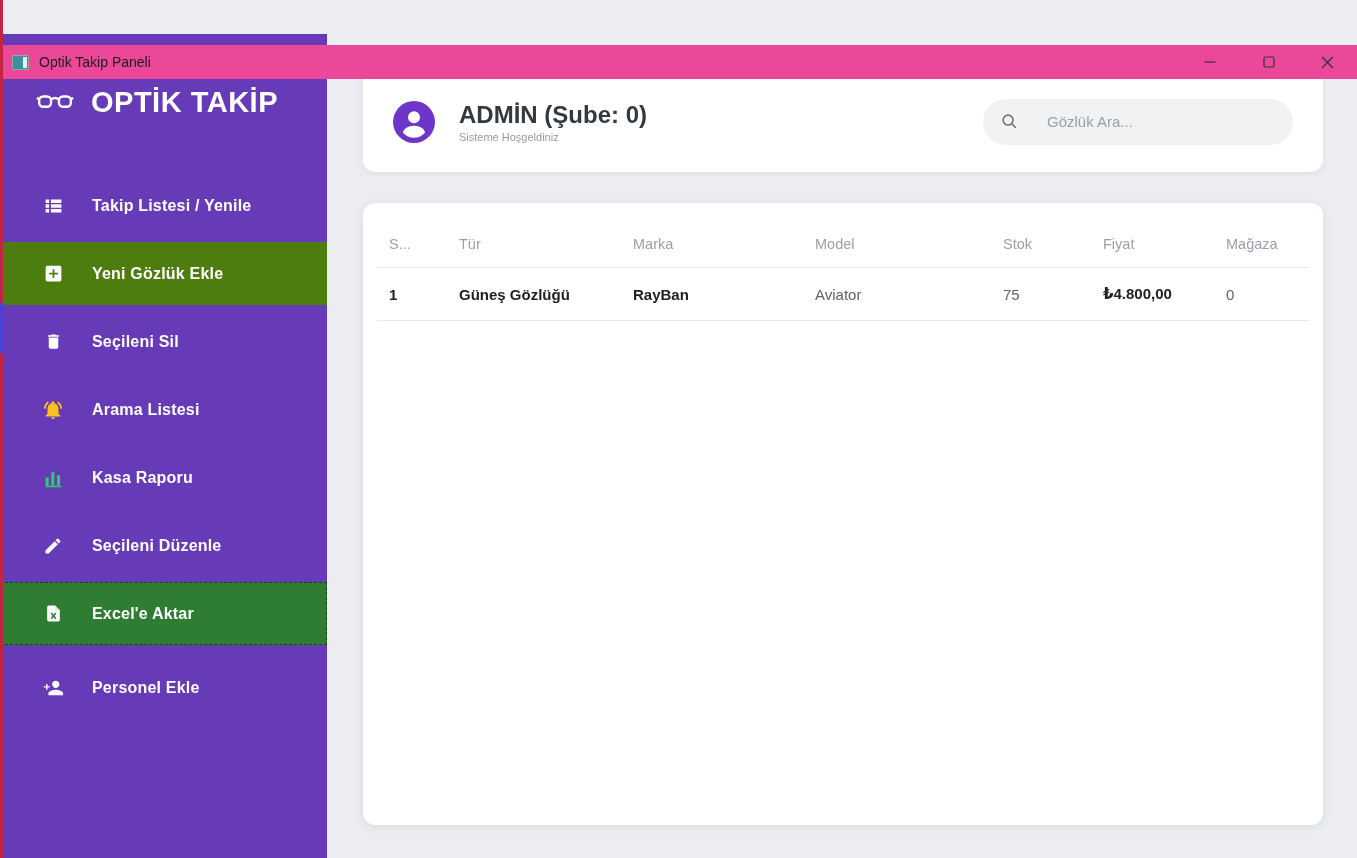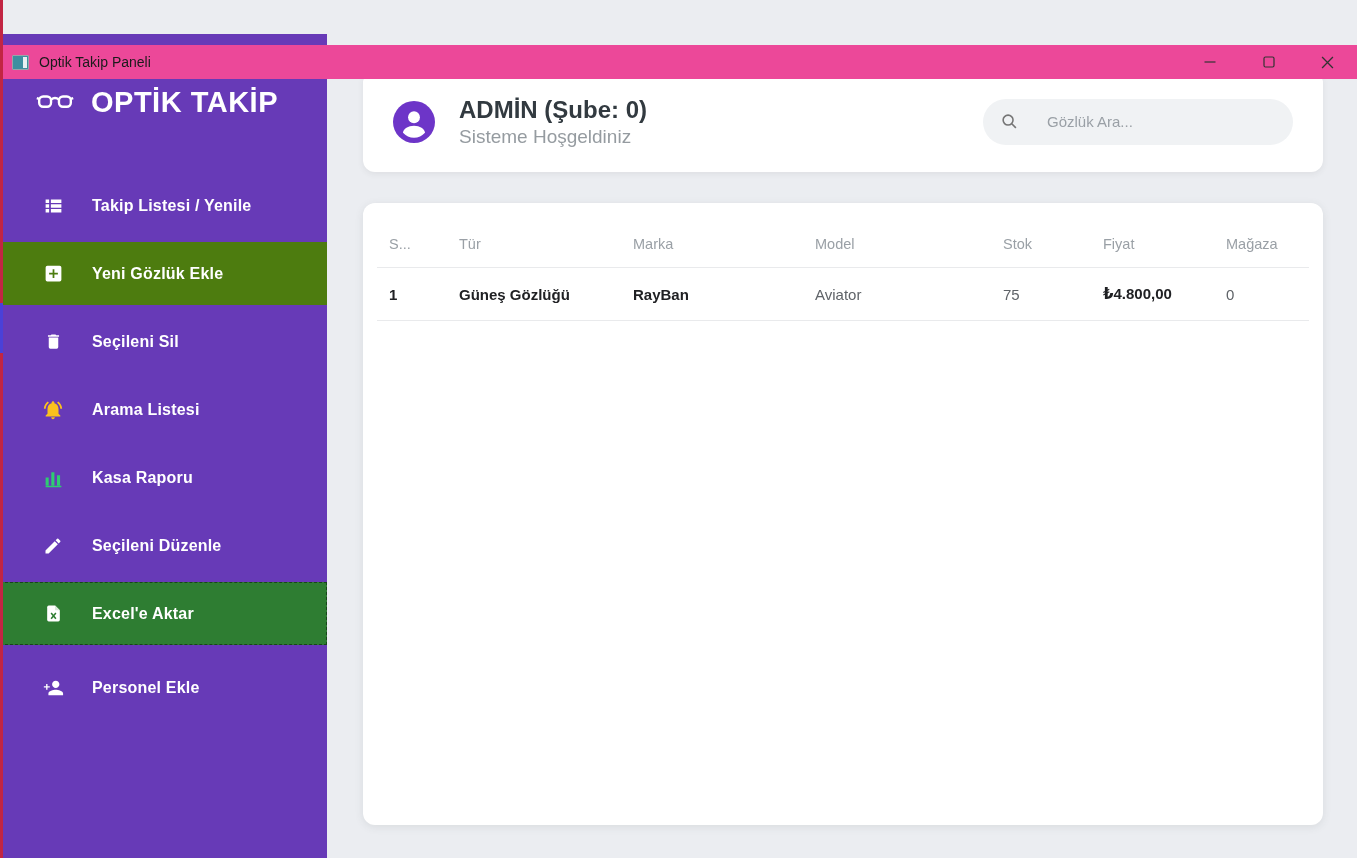--- a/index.html
+++ b/index.html
@@ -37,21 +37,21 @@
   .nav-label { margin-left:28px; color:#ffffff; font-size:16px; font-weight:bold; letter-spacing:0.2px; }
 
   
   .main { position:absolute; left:327px; top:34px; right:0; bottom:0; background:#ebedf1; }
 
   .header-card { position:absolute; left:36px; top:37px; width:960px; height:101px; background:#ffffff; border-radius:12px;
                  box-shadow:0 2px 6px rgba(60,64,67,0.08); display:flex; align-items:center; padding:0 30px; }
   .avatar { width:42px; height:42px; flex:none; }
   .user-block { margin-left:24px; }
   .user-name { font-size:24px; font-weight:bold; color:#323a40; }
-  .user-welcome { font-size:19px; color:#959ba0; margin-top:2px; }
+  .user-welcome { font-size:11px; color:#959ba0; margin-top:2px; }
 
   .search-box { margin-left:auto; width:310px; height:46px; background:#f0f2f4; border-radius:23px; display:flex; align-items:center; padding:0 18px; }
   .search-box svg { flex:none; }
   .search-input { border:none; outline:none; background:transparent; margin-left:29px; width:100%; font-size:15px; color:#3c4043; font-family:inherit; }
   .search-input::placeholder { color:#9aa0a6; }
 
   .table-card { position:absolute; left:36px; top:169px; width:960px; bottom:33px; background:#ffffff; border-radius:12px;
                 box-shadow:0 2px 8px rgba(60,64,67,0.10); padding:10px 14px; }
   table { width:100%; border-collapse:collapse; table-layout:fixed; }
   th { text-align:left; font-weight:normal; color:#9aa0a6; font-size:14.5px; padding:23px 4px 15px 12px;

